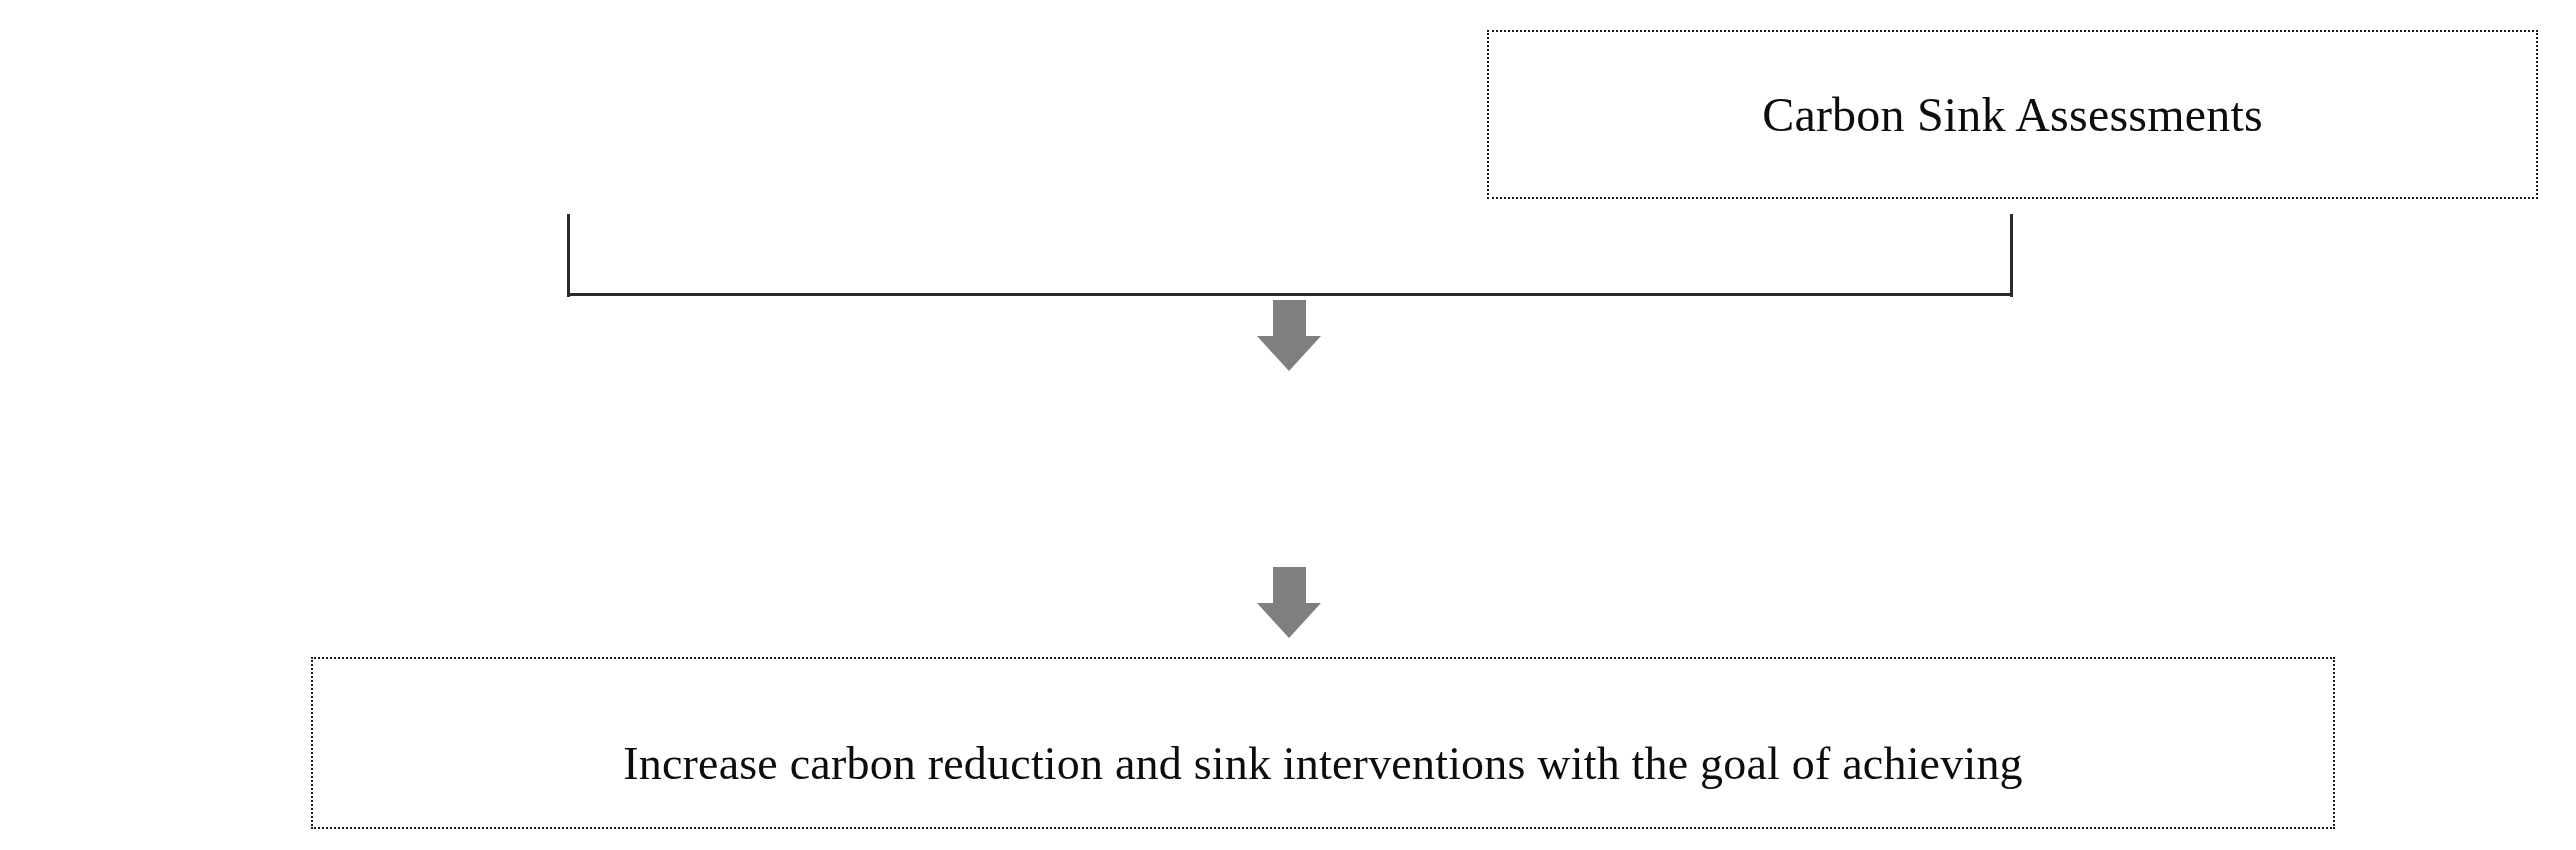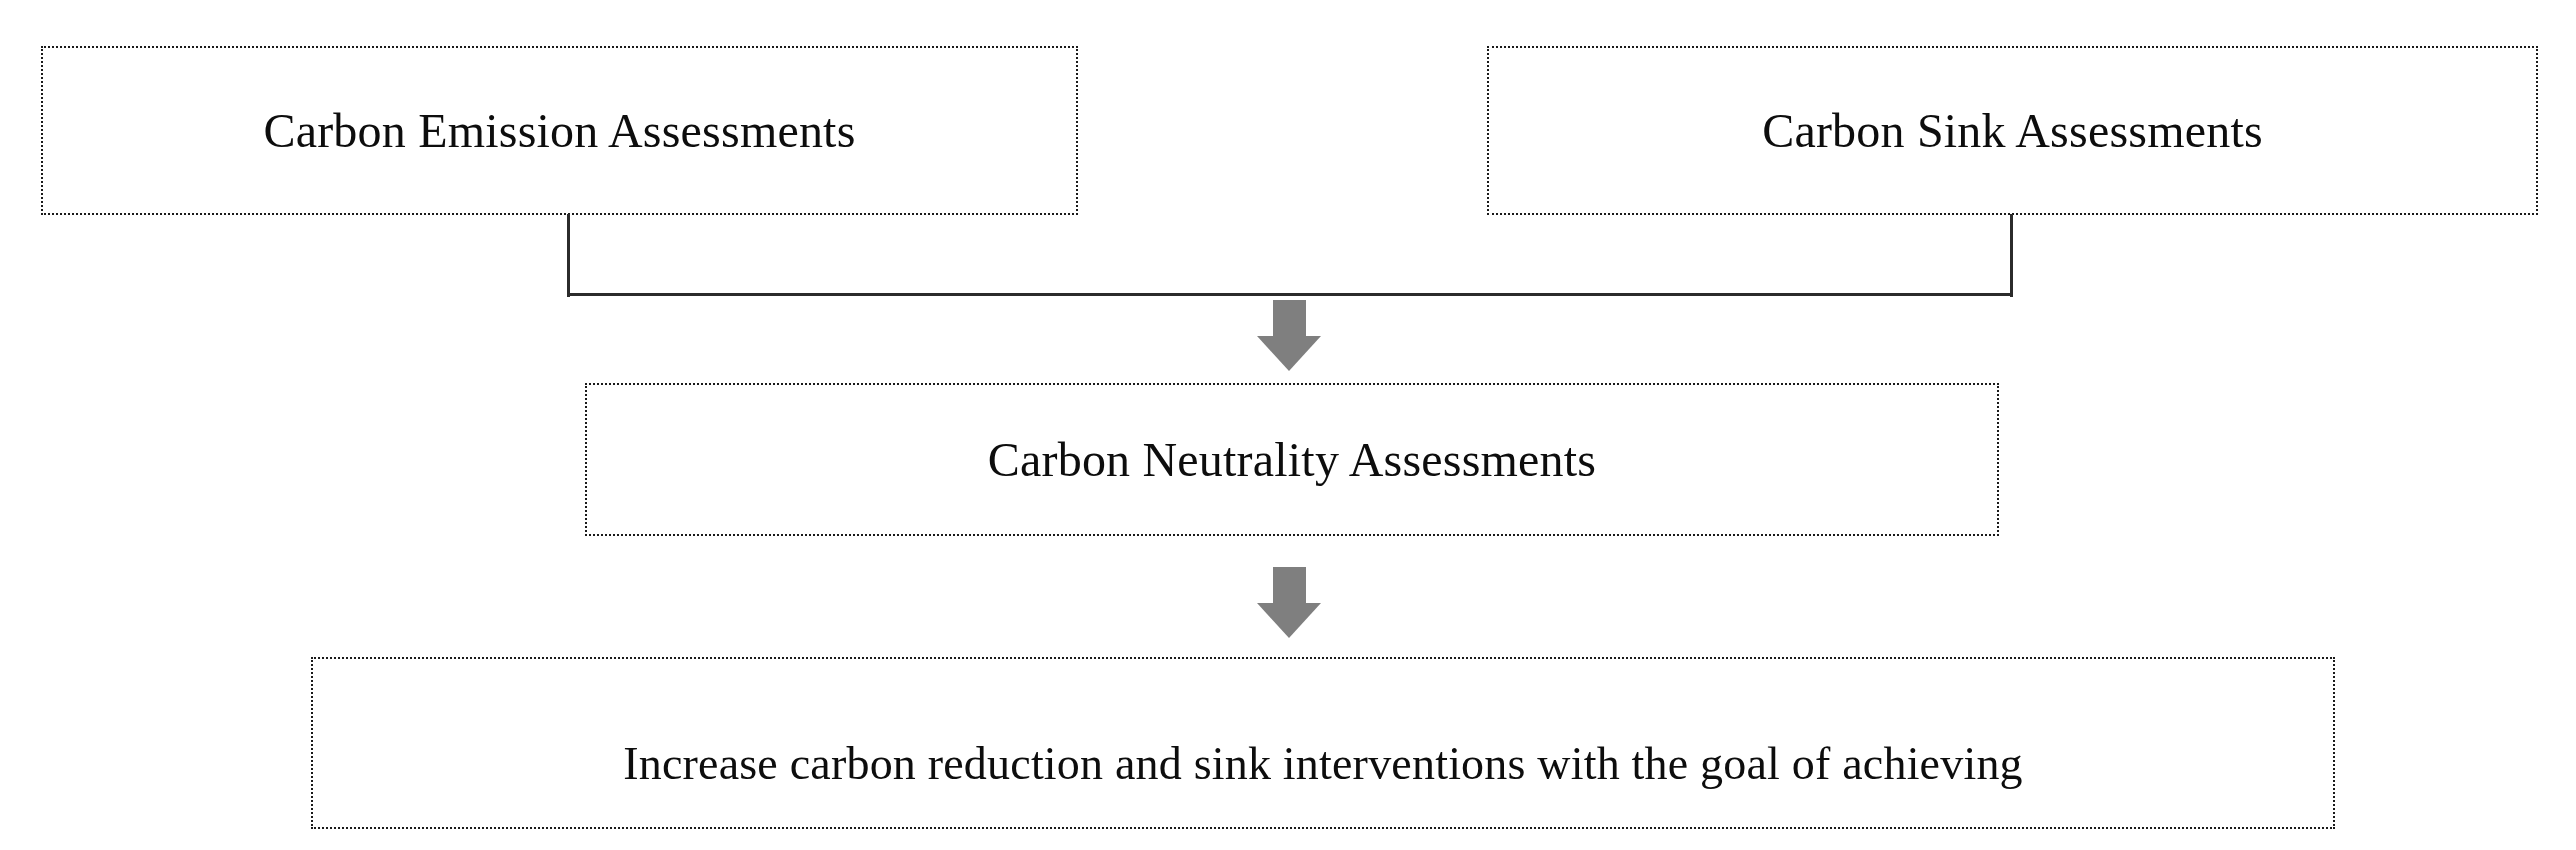--- a/index.html
+++ b/index.html
@@ -34,21 +34,21 @@
     display: block;
     color: #0d0d0d;
     font-family: "Liberation Serif", "DejaVu Serif", serif;
     font-weight: 400;
     letter-spacing: 0.2px;
     white-space: nowrap;
   }
 
   
   #node-emission   { left: 41px;   top: 46px;  width: 1037px; height: 169px; }
-  #node-sink       { left: 1487px; top: 46px;  width: 1051px; height: 169px; justify-content: center; }
+  #node-sink       { left: 1487px; top: 30px;  width: 1051px; height: 169px; justify-content: center; }
   #node-neutrality { left: 585px;  top: 383px; width: 1414px; height: 153px; }
   #node-outcome    { left: 311px;  top: 657px; width: 2024px; height: 172px; }
 
   #node-emission   .node-label,
   #node-sink       .node-label,
   #node-neutrality .node-label { font-size: 48px; }
   #node-outcome    .node-label { font-size: 46px; margin-top: 40px; }
 
   
   .conn-line {
@@ -84,40 +84,34 @@
     border-top: 35px solid #7f7f7f;
   }
   #arrow-top-to-middle    { left: 1257px; top: 300px; }
   #arrow-middle-to-bottom { left: 1257px; top: 567px; }
 </style>
 </head>
 <body>
 
 <div id="canvas">
 
-  <div class="node" id="node-emission">
-    <span class="node-label">Carbon Emission Assessments</span>
-  </div>
 
   <div class="node" id="node-sink">
     <span class="node-label">Carbon Sink Assessments</span>
   </div>
 
   <div class="conn-line conn-v-left"></div>
   <div class="conn-line conn-v-right"></div>
   <div class="conn-line conn-h"></div>
 
   <div class="block-arrow" id="arrow-top-to-middle">
     <div class="shaft"></div>
     <div class="head"></div>
   </div>
 
-  <div class="node" id="node-neutrality">
-    <span class="node-label">Carbon Neutrality Assessments</span>
-  </div>
 
   <div class="block-arrow" id="arrow-middle-to-bottom">
     <div class="shaft"></div>
     <div class="head"></div>
   </div>
 
   <div class="node" id="node-outcome">
     <span class="node-label">Increase carbon reduction and sink interventions with the goal of achieving</span>
   </div>
 

